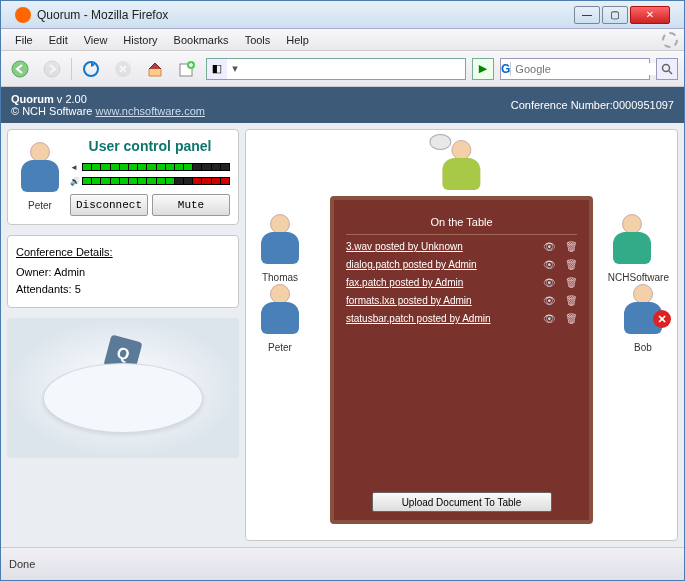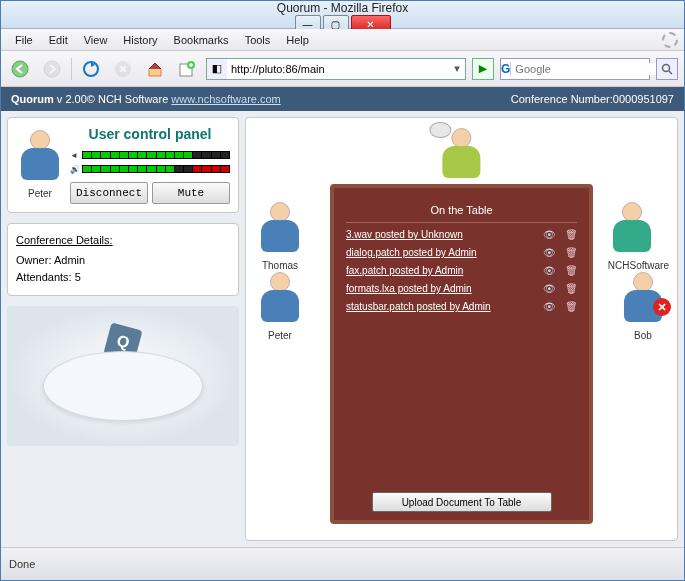--- a/index.html
+++ b/index.html
@@ -1,20 +1,20 @@
 <!DOCTYPE html>
 <html><head>
 <meta charset="utf-8">
 <style>
 * { margin: 0; padding: 0; box-sizing: border-box; font-family: "Segoe UI", Tahoma, sans-serif; }
 body { width: 685px; height: 581px; background: #fff; font-size: 11px; }
 
 
 .window { border: 1px solid #4a7cb0; display: flex; flex-direction: column; height: 581px; }
-.titlebar { height: 28px; background: linear-gradient(#e8f0f8,#cde0f0); display: flex; align-items: center; padding: 0 14px; border-bottom: 1px solid #aac; flex-direction: column; }
+.titlebar { height: 28px; background: linear-gradient(#e8f0f8,#cde0f0); display: flex; align-items: center; padding: 0 14px; border-bottom: 1px solid #aac; }
 .titlebar .favicon { width: 16px; height: 16px; background: #f60; border-radius: 50%; margin-right: 6px; }
 .titlebar .title { flex: 1; font-size: 12px; color: #222; }
 .winbtns { display: flex; gap: 2px; }
 .winbtn { width: 26px; height: 18px; border: 1px solid #789; background: linear-gradient(#e8f0f8,#cde0f0); border-radius: 2px; display: flex; align-items: center; justify-content: center; font-size: 10px; }
 .winbtn.close { background: linear-gradient(#f66,#c22); color: #fff; border-color: #a11; width: 40px; }
 
 
 .menubar { height: 22px; background: linear-gradient(#f8f8fa,#e8e8ee); display: flex; align-items: center; padding: 0 6px; border-bottom: 1px solid #ccc; }
 .menuitem { padding: 2px 8px; color: #222; cursor: pointer; }
 .throbber { margin-left: auto; width: 16px; height: 16px; border: 2px dashed #aaa; border-radius: 50%; }
@@ -28,21 +28,21 @@
 .urlbar .drop { width: 16px; text-align: center; color: #555; }
 .gobtn { width: 22px; height: 22px; border: 1px solid #7a9; background: #efe; color: #080; display: flex; align-items: center; justify-content: center; }
 .searchbox { width: 150px; height: 22px; display: flex; border: 1px solid #99b; background: #fff; align-items: center; }
 .searchbox .g { width: 18px; color: #06c; font-weight: bold; text-align: center; border-right: 1px solid #ccc; font-size: 12px; }
 .searchbox input { border: none; flex: 1; padding: 0 4px; font-size: 11px; }
 .searchbtn { width: 22px; height: 22px; border: 1px solid #99b; background: #eef; display: flex; align-items: center; justify-content: center; }
 
 
 .content { flex: 1; background: #eaeef2; display: flex; flex-direction: column; }
 .appheader { background: #3d5a78; color: #fff; padding: 6px 10px; display: flex; align-items: center; font-size: 11px; }
-.appheader .left { display: flex; flex-direction: row; }
+.appheader .left { display: flex; flex-direction: column; }
 .appheader a { color: #cde; text-decoration: underline; }
 .appheader .right { margin-left: auto; }
 
 .mainarea { flex: 1; display: flex; padding: 6px; gap: 6px; }
 .sidepanel { width: 232px; display: flex; flex-direction: column; gap: 10px; }
 .panelbox { background: #fff; border: 1px solid #c8c8c8; border-radius: 4px; padding: 8px; }
 
 .ucp-title { color: #0f766e; font-weight: bold; text-align: center; font-size: 14px; margin-bottom: 4px; }
 .userrow { display: flex; align-items: flex-start; gap: 6px; }
 .avatar { width: 48px; height: 60px; position: relative; }
@@ -150,21 +150,20 @@
       </div>
     <div class="tbtn">
         <svg width="18" height="18">
           <rect x="2" y="4" width="12" height="12" fill="#fff" stroke="#888"></rect>
           <circle cx="13" cy="5" r="4" fill="#5c5"></circle>
           <path d="M13 3 L13 7 M11 5 L15 5" stroke="#fff" stroke-width="1.5"></path>
         </svg>
       </div>
     <div class="urlbar">
       <div class="favslot">◧</div>
-      <input value="http://pluto:86/main" style="">
       <div class="drop">▾</div>
     </div>
     <div class="gobtn">▶</div>
     <div class="searchbox">
       <div class="g">G</div>
       <input placeholder="Google" style="">
     </div>
     <div class="searchbtn">
         <svg width="12" height="12">
           <circle cx="5" cy="5" r="3.5" fill="none" stroke="#666" stroke-width="1.5"></circle>

